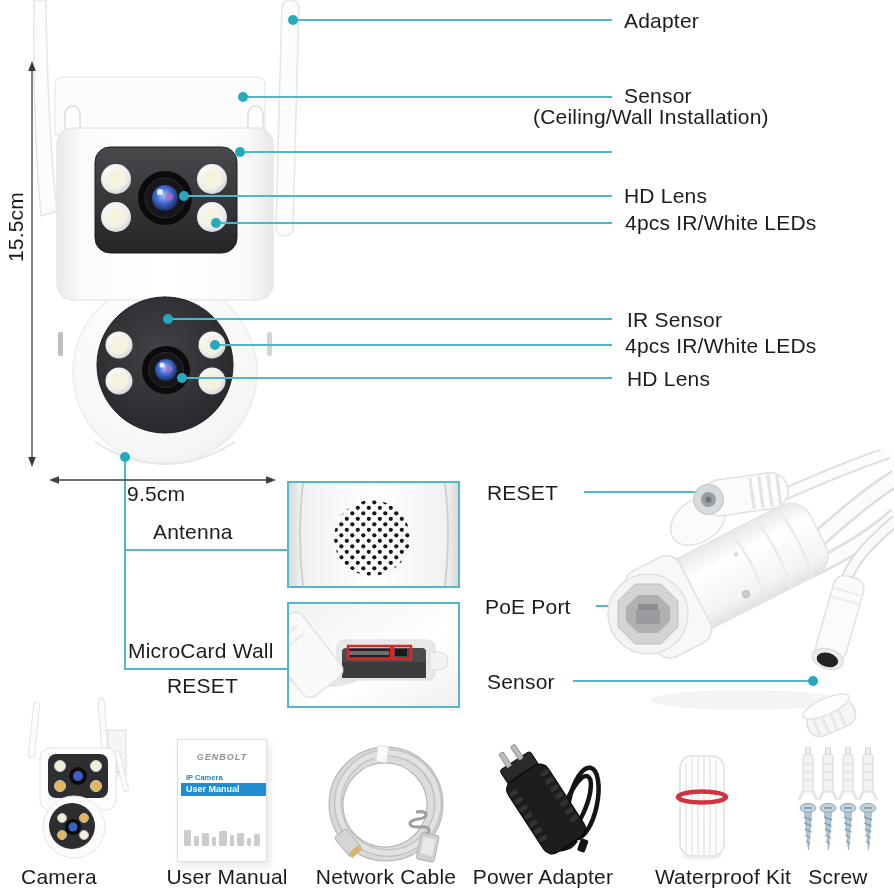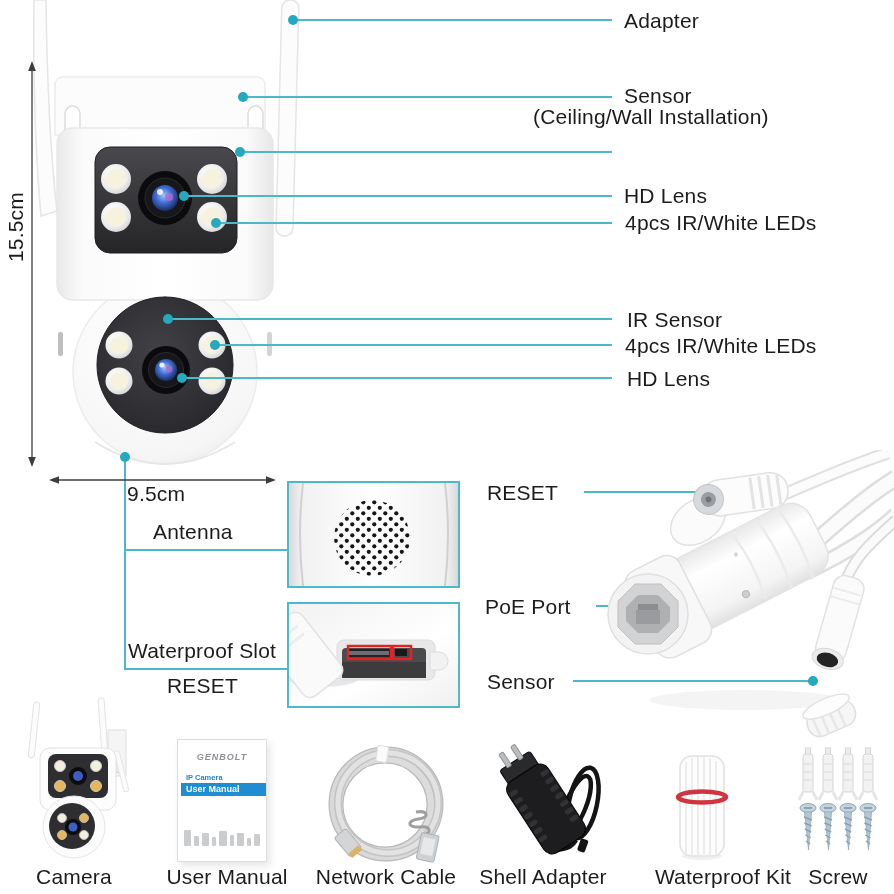--- a/index.html
+++ b/index.html
@@ -195,21 +195,21 @@
   <div class="lbl" style="left:624px;top:185px">HD Lens</div>
   <div class="lbl" style="left:625px;top:212px">4pcs IR/White LEDs</div>
   <div class="lbl" style="left:627px;top:309px">IR Sensor</div>
   <div class="lbl" style="left:625px;top:335px">4pcs IR/White LEDs</div>
   <div class="lbl" style="left:627px;top:368px">HD Lens</div>
 
   <div class="lbl lbl-rot" style="left:-34px;top:216px;width:100px">15.5cm</div>
   <div class="lbl" style="left:127px;top:483px">9.5cm</div>
 
   <div class="lbl" style="left:153px;top:521px">Antenna</div>
-  <div class="lbl" style="left:128px;top:640px">Waterproof Slot</div>
+  <div class="lbl" style="left:128px;top:640px">MicroCard Wall</div>
   <div class="lbl" style="left:167px;top:675px">RESET</div>
 
   <div class="lbl" style="left:487px;top:482px">RESET</div>
   <div class="lbl" style="left:485px;top:596px">PoE Port</div>
   <div class="lbl" style="left:487px;top:671px">Sensor</div>
 
   <div class="detailbox" style="left:287px;top:481px;width:173px;height:107px">
     <svg width="169" height="103" viewBox="0 0 169 103">
       <defs>
         <linearGradient id="spkBg" x1="0" y1="0" x2="1" y2="0">
@@ -469,20 +469,20 @@
       </g>
       <g transform="translate(76,0)">
         <ellipse cx="0" cy="62" rx="8" ry="4.5" fill="#c3d3de" stroke="#93aabb"></ellipse>
         <path d="M-4,62 h8" stroke="#7d94a6" stroke-width="1.5"></path>
         <polygon points="-3.5,66 3.5,66 0.5,104" fill="#b3c7d4" stroke="#8fa9ba" stroke-width="0.8"></polygon>
         <path d="M-4,71 L4,74 M-3.6,77 L3.6,80 M-3.2,83 L3.2,86 M-2.6,89 L2.6,92 M-2,95 L2,98" stroke="#87a2b5" stroke-width="1.4"></path>
       </g>
     </g>
   </svg>
 
-  <div class="lbl lbl-c" style="left:74px;top:866px">Camera</div>
+  <div class="lbl lbl-c" style="left:59px;top:866px">Camera</div>
   <div class="lbl lbl-c" style="left:227px;top:866px">User Manual</div>
   <div class="lbl lbl-c" style="left:386px;top:866px">Network Cable</div>
-  <div class="lbl lbl-c" style="left:543px;top:866px">Shell Adapter</div>
+  <div class="lbl lbl-c" style="left:543px;top:866px">Power Adapter</div>
   <div class="lbl lbl-c" style="left:723px;top:866px">Waterproof Kit</div>
   <div class="lbl lbl-c" style="left:838px;top:866px">Screw</div>
 
 </div>
 
 </body></html>

